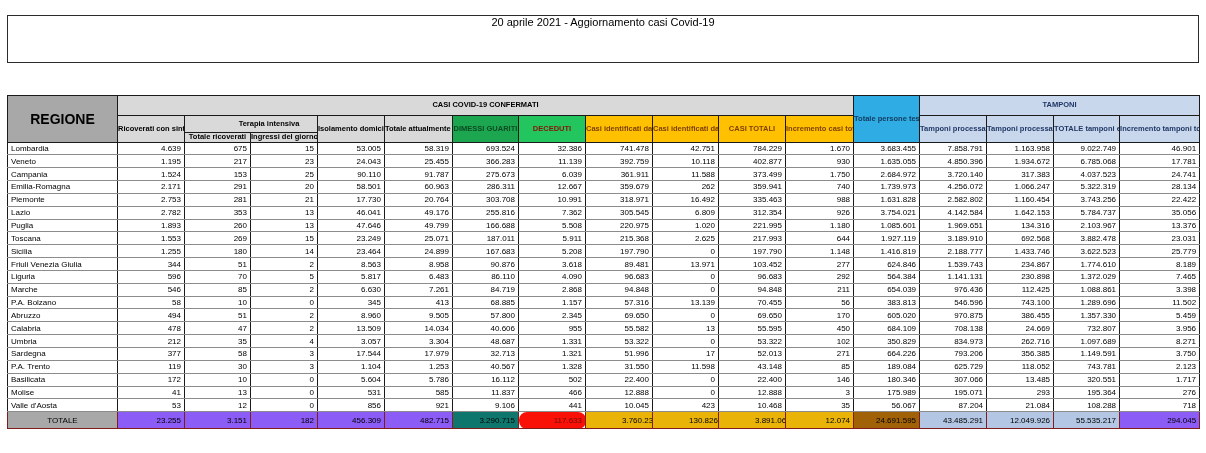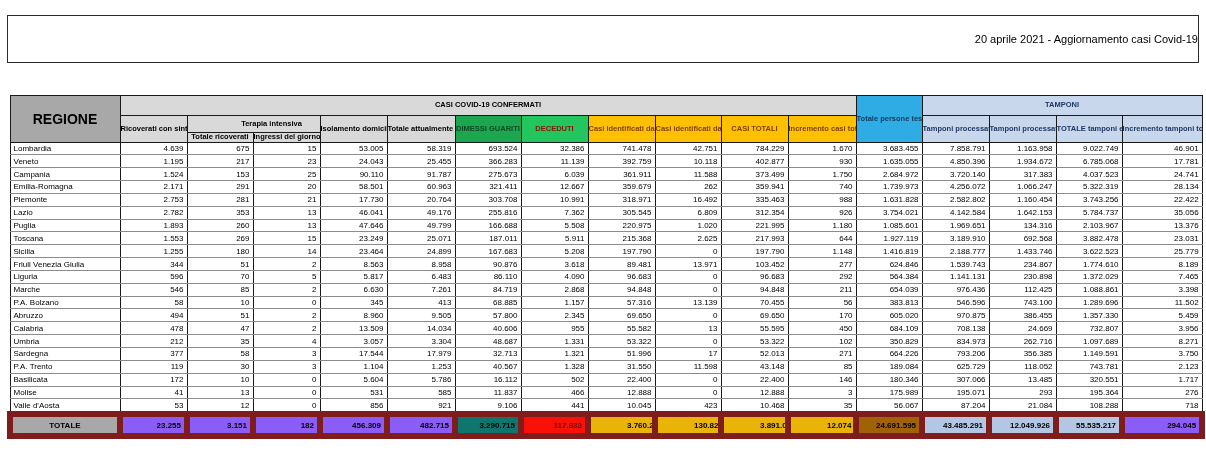--- a/index.html
+++ b/index.html
@@ -1,35 +1,35 @@
 <!DOCTYPE html>
 <html><head>
 <meta charset="utf-8">
 <style>
   html,body{margin:0;padding:0;background:#fff;}
   body{width:1206px;height:453px;position:relative;font-family:"Liberation Sans",sans-serif;color:#000;}
   .title-box{position:absolute;left:7px;top:15px;width:1190px;height:46px;border:1px solid #2b2b2b;background:#fff;
-    display:flex;flex-direction:column;justify-content:space-evenly;align-items:flex-end;}
+    display:flex;flex-direction:row;justify-content:space-evenly;align-items:flex-start;}
   .title-box div{font-size:11px;line-height:12px;}
   table{position:absolute;left:7px;top:95px;width:1192px;border-collapse:collapse;table-layout:fixed;
     border:1.5px solid #000;}
   th,td{border:1px solid #1a1a1a;overflow:hidden;white-space:nowrap;padding:0;}
   thead th{background:#d9d9d9;font-size:7.5px;font-weight:bold;text-align:center;line-height:8.5px;}
   th.regione{background:#a8a8a8;font-size:14px;}
   th.band{height:19px;}
   th.terapia{height:16px;padding-left:36px;}
   th.green{background:#1ca64f;color:#0b4a22;}
   th.red{background:#22c55e;color:#8a1404;}
   th.yellow{background:#ffc000;color:#7f4000;}
   th.cyan{background:#2eace3;color:#123a5e;}
   th.blue{background:#c9d7ed;color:#1f3864;}
   tbody td{height:11.857px;font-size:8px;border-bottom:1px solid #8c8c8c;border-top:none;background:#fff;}
   tbody td.region{text-align:left;padding-left:3px;}
   tbody td.num{text-align:right;padding-right:3px;}
-  tr.totale td{height:16px;font-weight:bold;border:6px solid #7f1d1d;}
+  tr.totale td{height:16px;font-weight:normal;border:1px solid #7f1d1d;}
   tr.totale td.lbl{background:#a8a8a8;text-align:center;}
   tr.totale td.g{background:#8b5cf6;}
   tr.totale td.green{background:#0f766e;}
   tr.totale td.red{background:#f91007;color:#6e0e02;border-radius:8px;}
   tr.totale td.yellow{background:#eab308;padding-left:36px;}
   tr.totale td.cyan{background:#a16207;}
   tr.totale td.blue{background:#b3c6e3;}
 </style>
 </head>
 <body>
@@ -144,21 +144,21 @@
         <td class="num">4.037.523</td>
         <td class="num">24.741</td>
       </tr>
       <tr>
         <td class="region">Emilia-Romagna</td>
         <td class="num">2.171</td>
         <td class="num">291</td>
         <td class="num">20</td>
         <td class="num">58.501</td>
         <td class="num">60.963</td>
-        <td class="num">321.411</td>
+        <td class="num">286.311</td>
         <td class="num">12.667</td>
         <td class="num">359.679</td>
         <td class="num">262</td>
         <td class="num">359.941</td>
         <td class="num">740</td>
         <td class="num">1.739.973</td>
         <td class="num">4.256.072</td>
         <td class="num">1.066.247</td>
         <td class="num">5.322.319</td>
         <td class="num">28.134</td>

